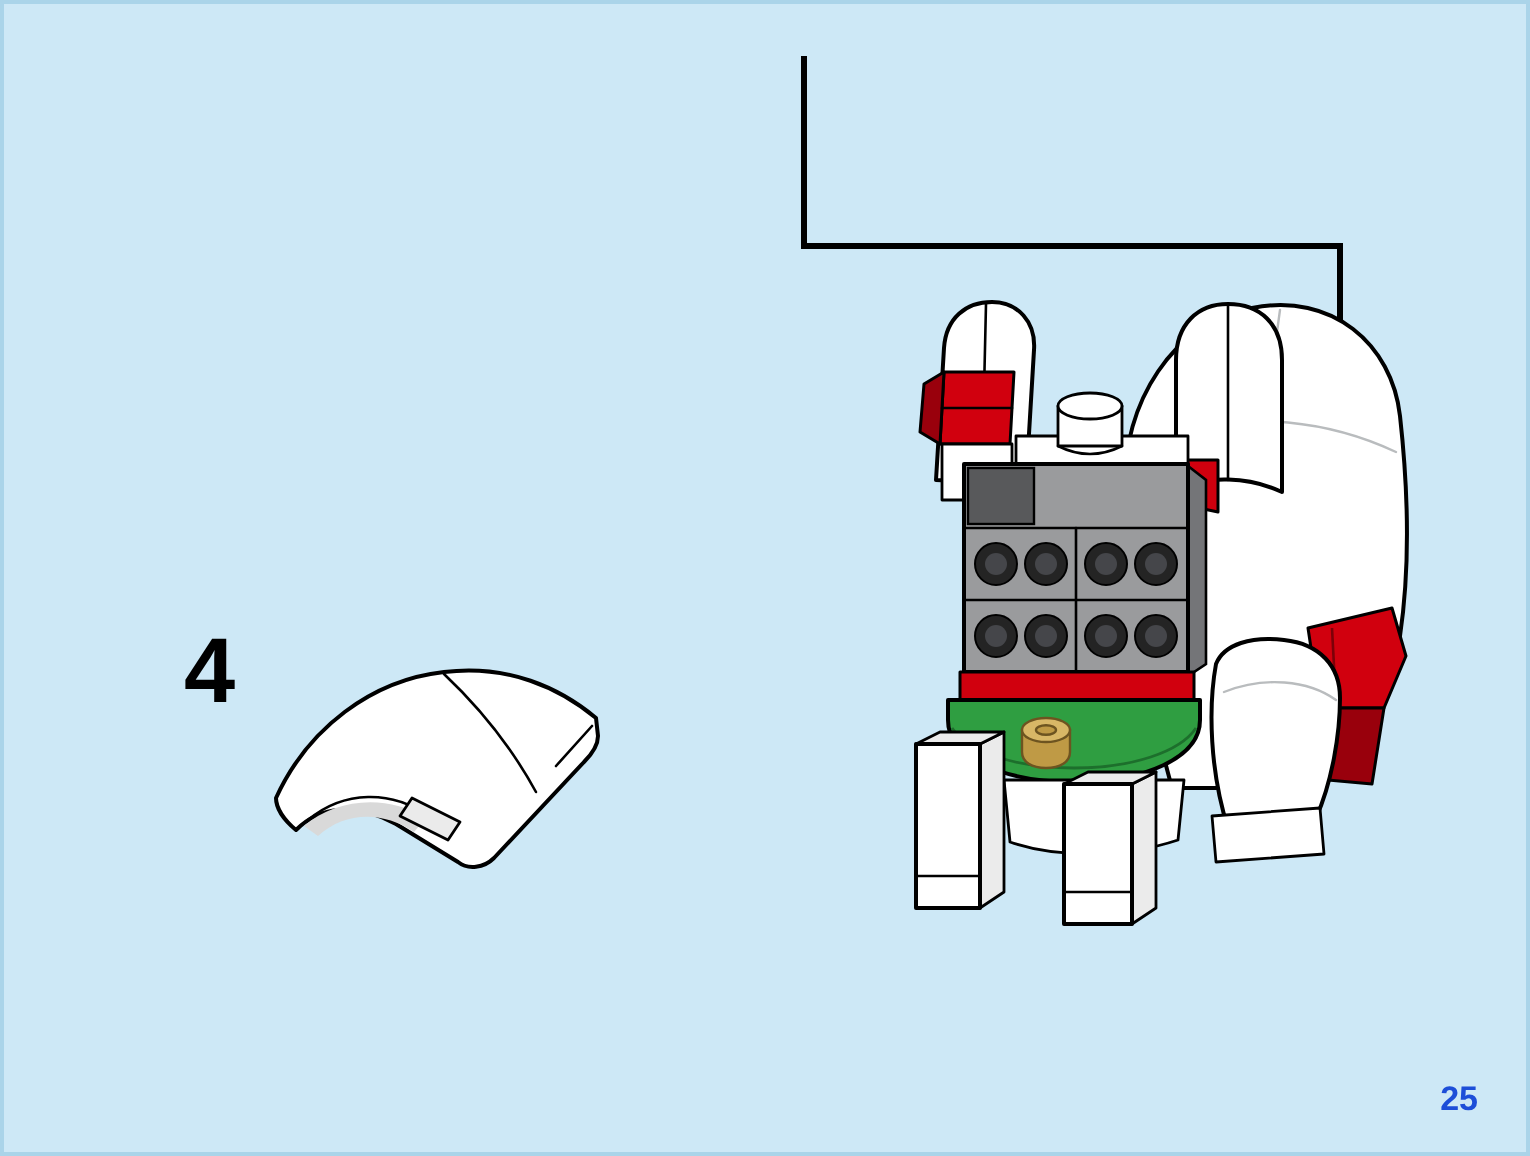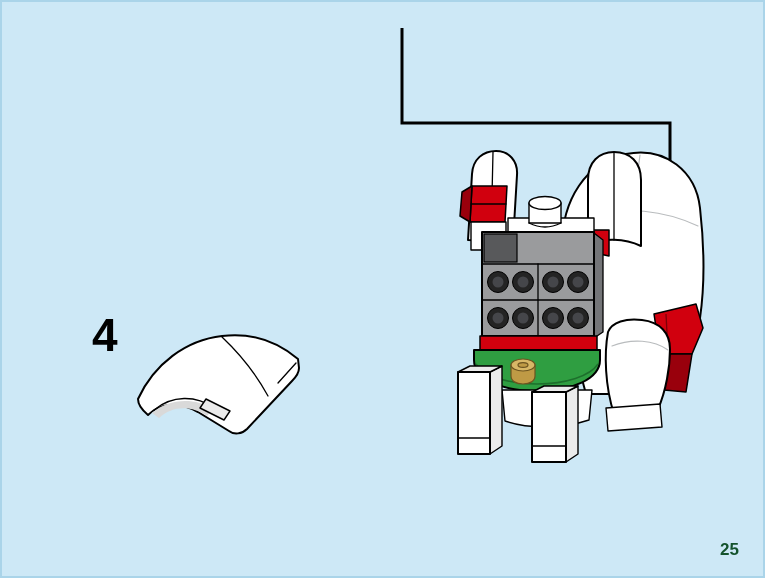--- a/index.html
+++ b/index.html
@@ -27,21 +27,21 @@
     font-size: 46px;
     font-weight: bold;
     color: #000;
     line-height: 1;
   }
   .page-number {
     position: absolute;
     right: 24px; bottom: 18px;
     font-size: 17px;
     font-weight: bold;
-    color: #14532d;
+    color: #1d4ed8;
     line-height: 1;
   }
   
   .gl   { fill: none; stroke: #000; stroke-width: 3; }
   .af   { fill: #000; }
   .w    { fill: #ffffff; stroke: #000; stroke-width: 2;   stroke-linejoin: round; }
   .w1   { fill: #ffffff; stroke: #000; stroke-width: 1.4; stroke-linejoin: round; }
   .side { fill: #ebebeb; stroke: #000; stroke-width: 1.4; stroke-linejoin: round; }
   .ln   { fill: none; stroke: #000; stroke-width: 1.3; stroke-linecap: round; }
   .lnl  { fill: none; stroke: #b9bcbe; stroke-width: 1.2; stroke-linecap: round; }

